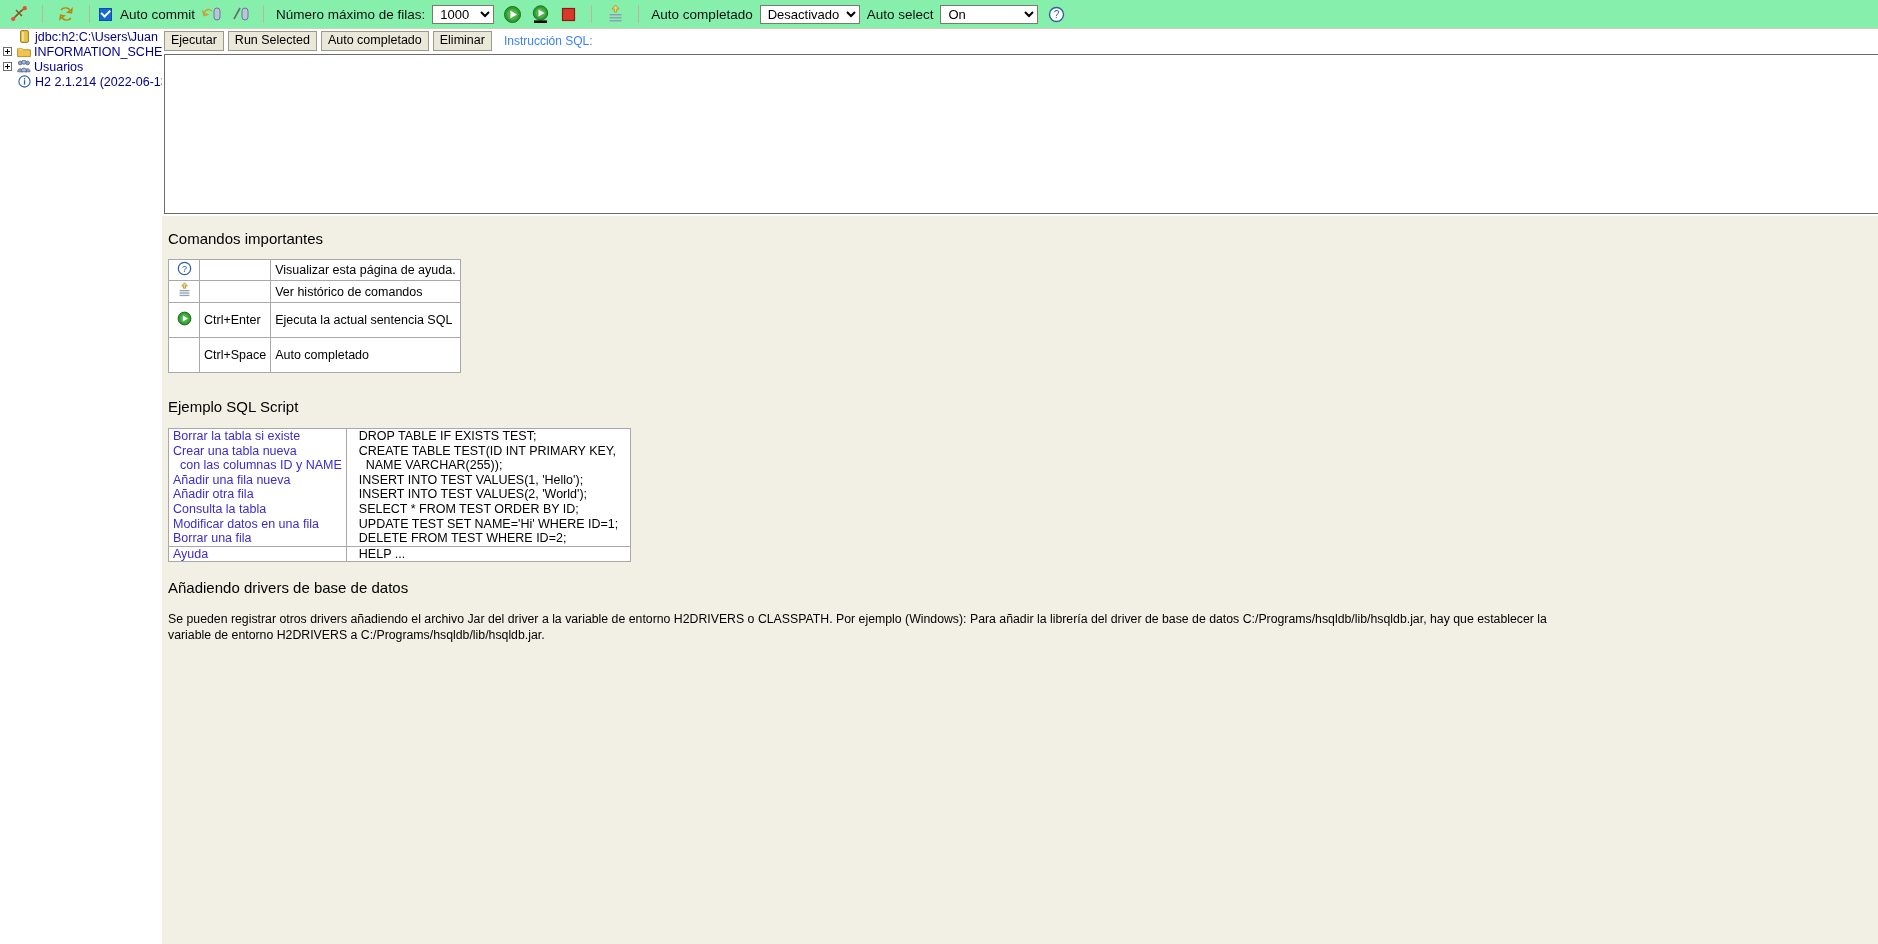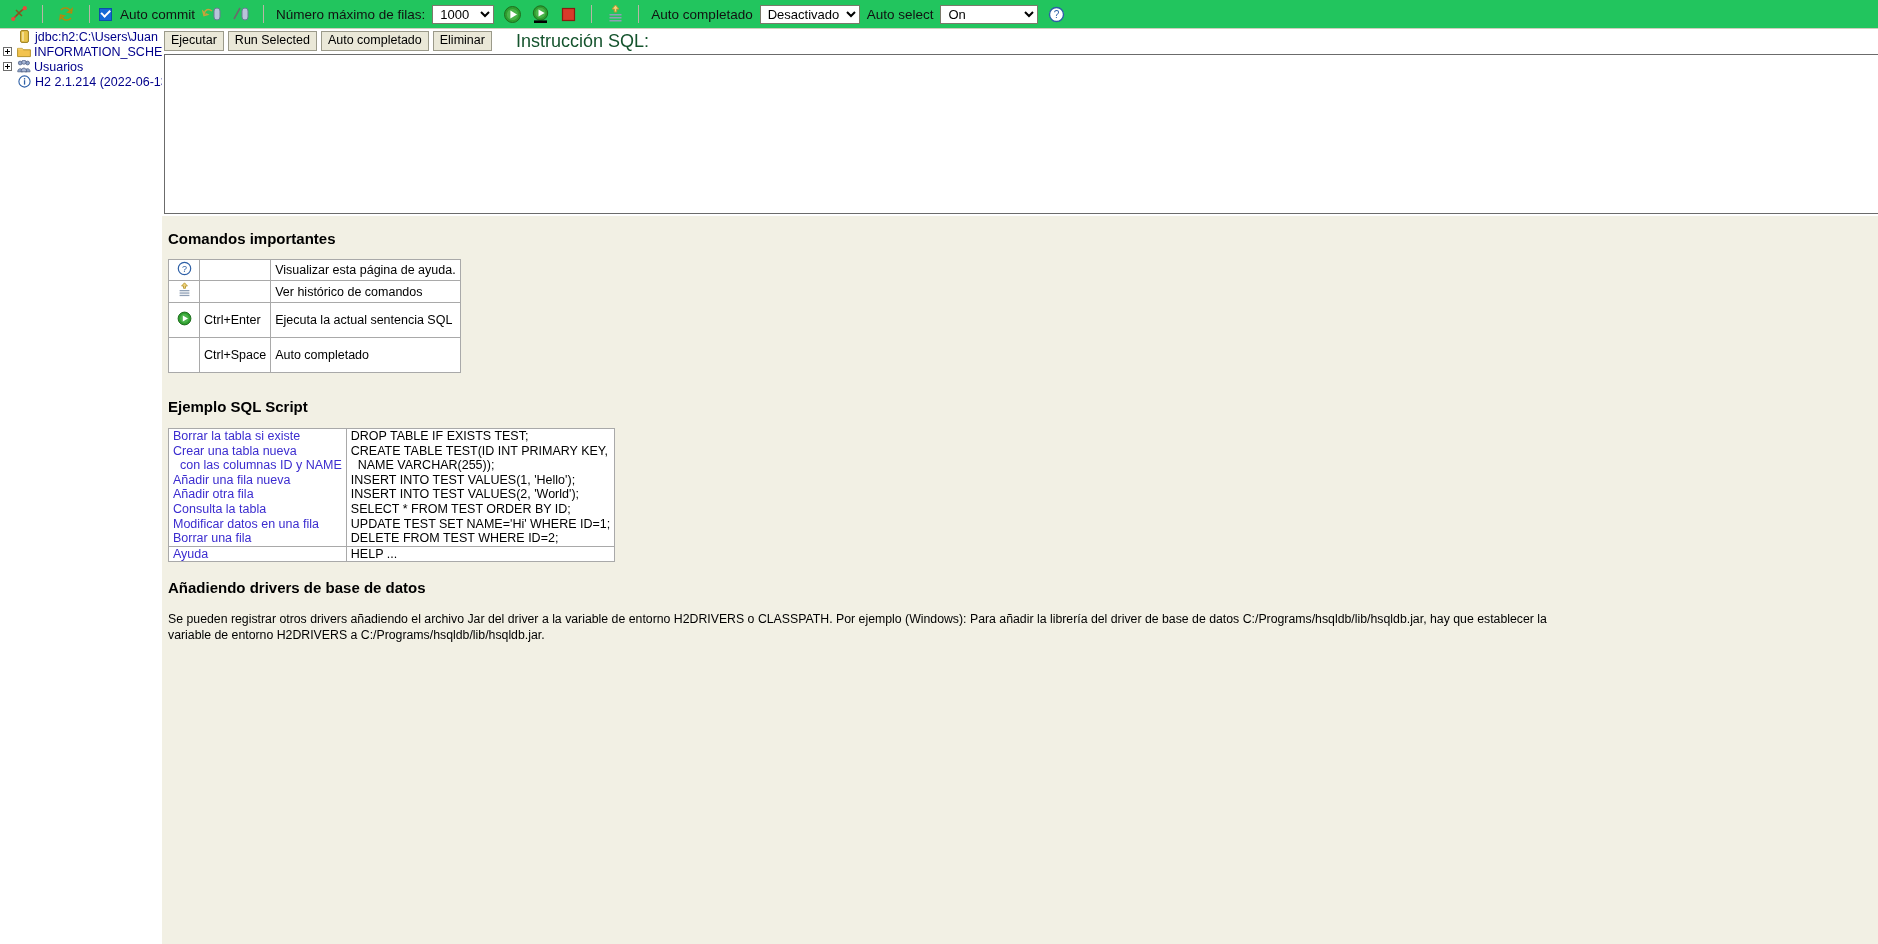--- a/index.html
+++ b/index.html
@@ -12,21 +12,21 @@
     font-family: "Liberation Sans", sans-serif;
     font-size: 13px;
     color: #000000;
   }
 
   
   #toolbar {
     position: absolute;
     left: 0; top: 0;
     width: 1878px; height: 28px;
-    background: #22c55e;
+    background: #86efac;
     border-bottom: 1px solid #cfcdbc;
     display: flex;
     align-items: center;
     white-space: nowrap;
   }
   #toolbar .tb-item { display: inline-flex; align-items: center; height: 28px; }
   #toolbar .sep {
     display: inline-block;
     width: 1px; height: 18px;
     background: #b8b6a5;
@@ -150,21 +150,21 @@
     font-size: 12.5px;
     color: #000;
     background: #eae8d8;
     border: 1px solid #9b9a8a;
     padding: 1px 6px 2px 6px;
     margin-right: 4px;
     line-height: 15px;
     border-radius: 0;
     box-sizing: border-box;
   }
-  .sqllabel { font-size: 18px; color: #14532d; margin-left: 20px; }
+  .sqllabel { font-size: 12px; color: #3b82f6; margin-left: 8px; }
 
   #sqlarea {
     position: absolute;
     left: 2px; top: 25px;
     width: 1874px; height: 160px;
     background: #ffffff;
     border: 1px solid #6b6b6b;
     box-sizing: border-box;
     font-family: "Liberation Mono", monospace;
     font-size: 12.5px;
@@ -179,21 +179,21 @@
     left: 0; top: 187px;
     width: 1716px; height: 757px;
     background: #f2f0e4;
     overflow: hidden;
     padding: 0;
   }
 
   h2.sec {
     font-family: "Liberation Sans", sans-serif;
     font-size: 15px;
-    font-weight: bold;
+    font-weight: normal;
     color: #000;
     margin: 0;
     padding: 0;
     position: absolute;
   }
   #h-cmd  { left: 6px; top: 14px; }
   #h-sql  { left: 6px; top: 182px; }
   #h-drv  { left: 6px; top: 363px; }
 
   table.h2tbl {
@@ -211,21 +211,21 @@
     white-space: nowrap;
   }
 
   #tbl-cmd { left: 6px; top: 43px; }
   #tbl-cmd td.c-icon { width: 24px; text-align: center; padding: 1px 3px; height: 16px; }
   #tbl-cmd td.c-key  { width: 60px; padding: 10px 4px; }
   #tbl-cmd td.c-desc { padding: 2px 4px; }
 
   #tbl-sql { left: 6px; top: 212px; }
   #tbl-sql td.c-comment { color: #3b2ccf; padding: 0 4px; line-height: 14.6px; font-size: 12.5px; }
-  #tbl-sql td.c-code    { color: #000; padding: 0 4px; line-height: 14.6px; font-size: 12.5px; }
+  #tbl-sql td.c-code    { color: #000; padding: 0 12px; line-height: 14.6px; font-size: 12.5px; }
   .sql-wrap td { vertical-align: top; }
   .cmt-line { display: block; white-space: pre; }
   .code-line { display: block; white-space: pre; }
 
   #drv-text {
     position: absolute;
     left: 6px; top: 396px;
     width: 1420px;
     font-size: 12.3px;
     line-height: 15.5px;

